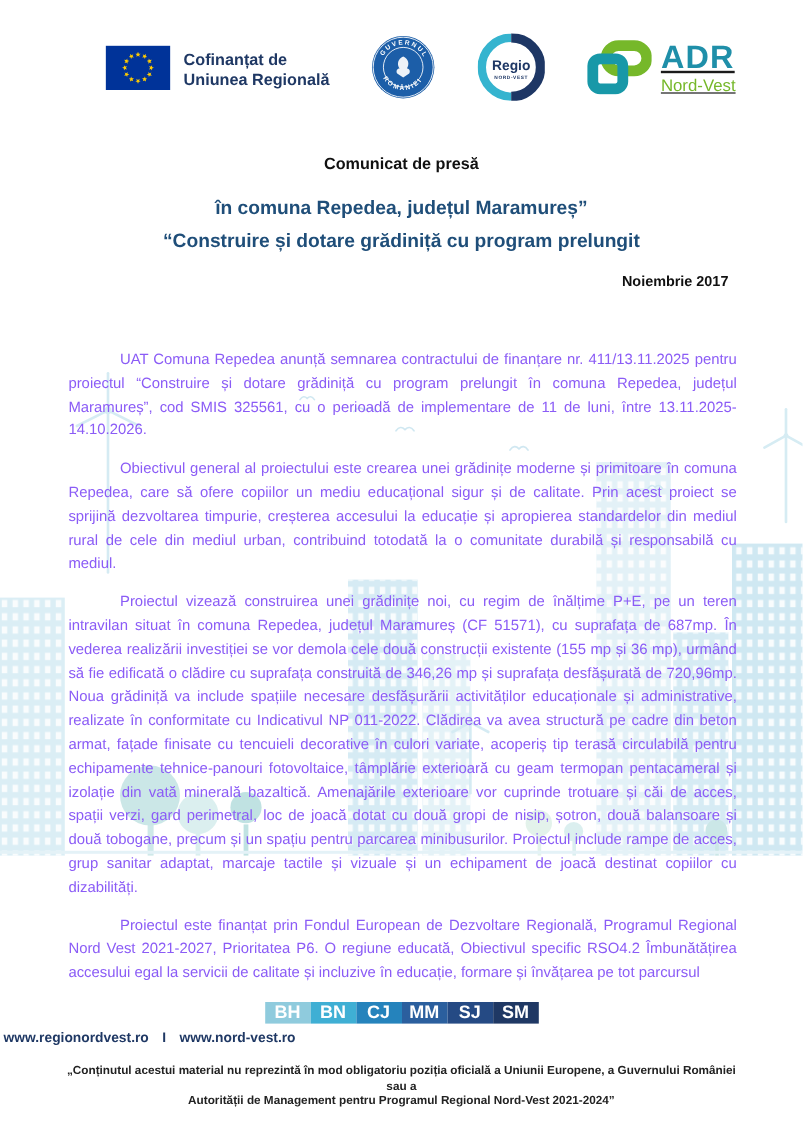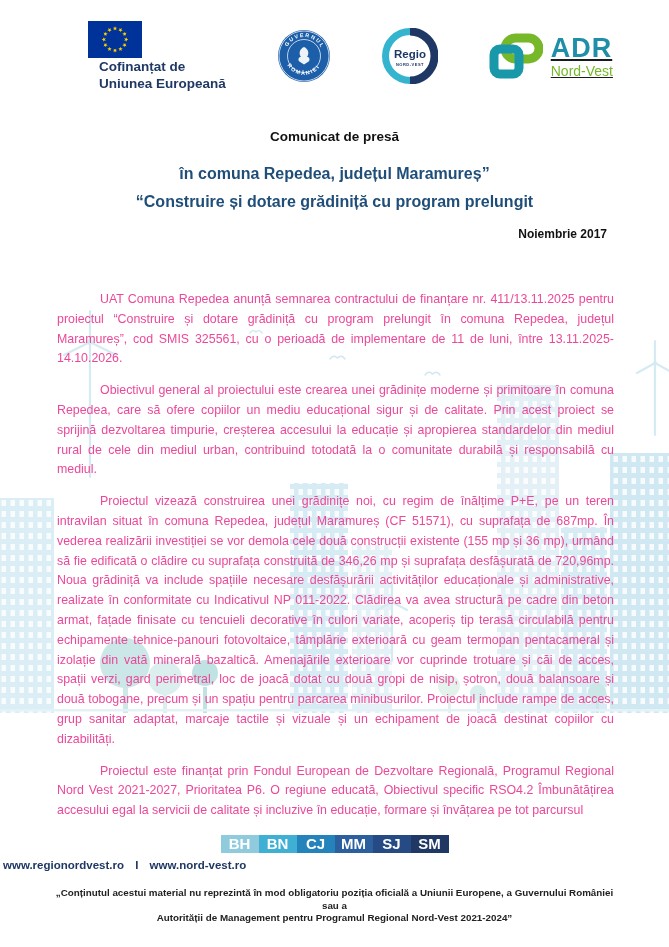--- a/index.html
+++ b/index.html
@@ -5,36 +5,36 @@
   html,body{margin:0;padding:0;background:#ffffff;}
   .page{
     position:relative;width:669px;height:947px;overflow:hidden;background:#ffffff;
     font-family:"Liberation Sans", sans-serif;color:#1b1b1b;margin:0 auto;
   }
   
   .watermark{position:absolute;top:245px;left:0;opacity:.55;pointer-events:none;}
   
   .header{position:absolute;top:24px;left:88px;right:56px;height:64px;
           display:flex;align-items:center;justify-content:space-between;}
-  .eu-block{display:flex;align-items:flex-start;flex-direction:column;}
+  .eu-block{display:flex;align-items:flex-end;}
   .eu-text{margin-left:11px;font-weight:bold;font-size:13.5px;line-height:17px;}
   .logo-gov svg,.logo-regio svg{display:block;}
   .adr-block{display:flex;align-items:center;text-decoration:underline;}
   .adr-text{margin-left:8px;line-height:1;}
   .adr-name{font-weight:bold;font-size:27px;letter-spacing:1px;}
   .adr-region{font-size:14px;margin-top:2px;}
   
   .kicker{position:absolute;top:129px;left:0;width:100%;text-align:center;
           font-weight:bold;font-size:13.5px;color:#111;}
   .doc-title{position:absolute;top:160px;left:0;width:100%;text-align:center;
              font-weight:bold;font-size:16px;line-height:28px;}
   .date-line{position:absolute;top:227px;right:62px;font-weight:bold;font-size:12px;color:#111;}
   
   .body-text{position:absolute;top:290px;left:57px;width:557px;
-             font-size:12.4px;line-height:19.8px;text-align:justify;color:#ec4899;}
+             font-size:12.4px;line-height:19.8px;text-align:justify;color:#8b5cf6;}
   .body-text p{margin:0 0 12px 0;text-indent:43px;}
   
   .county-bar{position:absolute;top:835px;left:0;width:100%;display:flex;justify-content:center;}
   .county-seg{width:38px;height:18px;line-height:18px;text-align:center;
               color:#ffffff;font-weight:bold;font-size:15px;}
   .websites{position:absolute;top:859px;left:3px;width:100%;
             font-weight:bold;font-size:11.5px;}
   .websites .sep{margin:0 8px;}
   .disclaimer{position:absolute;top:887px;left:54px;right:54px;text-align:center;
               font-weight:bold;font-size:9.8px;line-height:12.6px;color:#222;}
@@ -127,21 +127,21 @@
           <use href="#eustar" transform="rotate(180) translate(0,-11)"></use>
           <use href="#eustar" transform="rotate(210) translate(0,-11)"></use>
           <use href="#eustar" transform="rotate(240) translate(0,-11)"></use>
           <use href="#eustar" transform="rotate(270) translate(0,-11)"></use>
           <use href="#eustar" transform="rotate(300) translate(0,-11)"></use>
           <use href="#eustar" transform="rotate(330) translate(0,-11)"></use>
         </g>
       </svg>
       <div class="eu-text" style="color: rgb(31, 56, 100);">
         <div>Cofinanțat de</div>
-        <div>Uniunea Europeană</div>
+        <div>Uniunea Regională</div>
       </div>
     </div>
 
     <div class="logo-gov">
       <svg width="54" height="54" viewBox="0 0 54 54">
         <circle cx="27" cy="27" r="26" fill="#1C5EA8"></circle>
         <circle cx="27" cy="27" r="25" fill="none" stroke="#ffffff" stroke-width="0.8" opacity="0.9"></circle>
         <circle cx="27" cy="27" r="16.5" fill="none" stroke="#ffffff" stroke-width="0.8" opacity="0.9"></circle>
         <defs>
           <path id="sealTop" d="M 8,27 A 19,19 0 0 1 46,27"></path>

